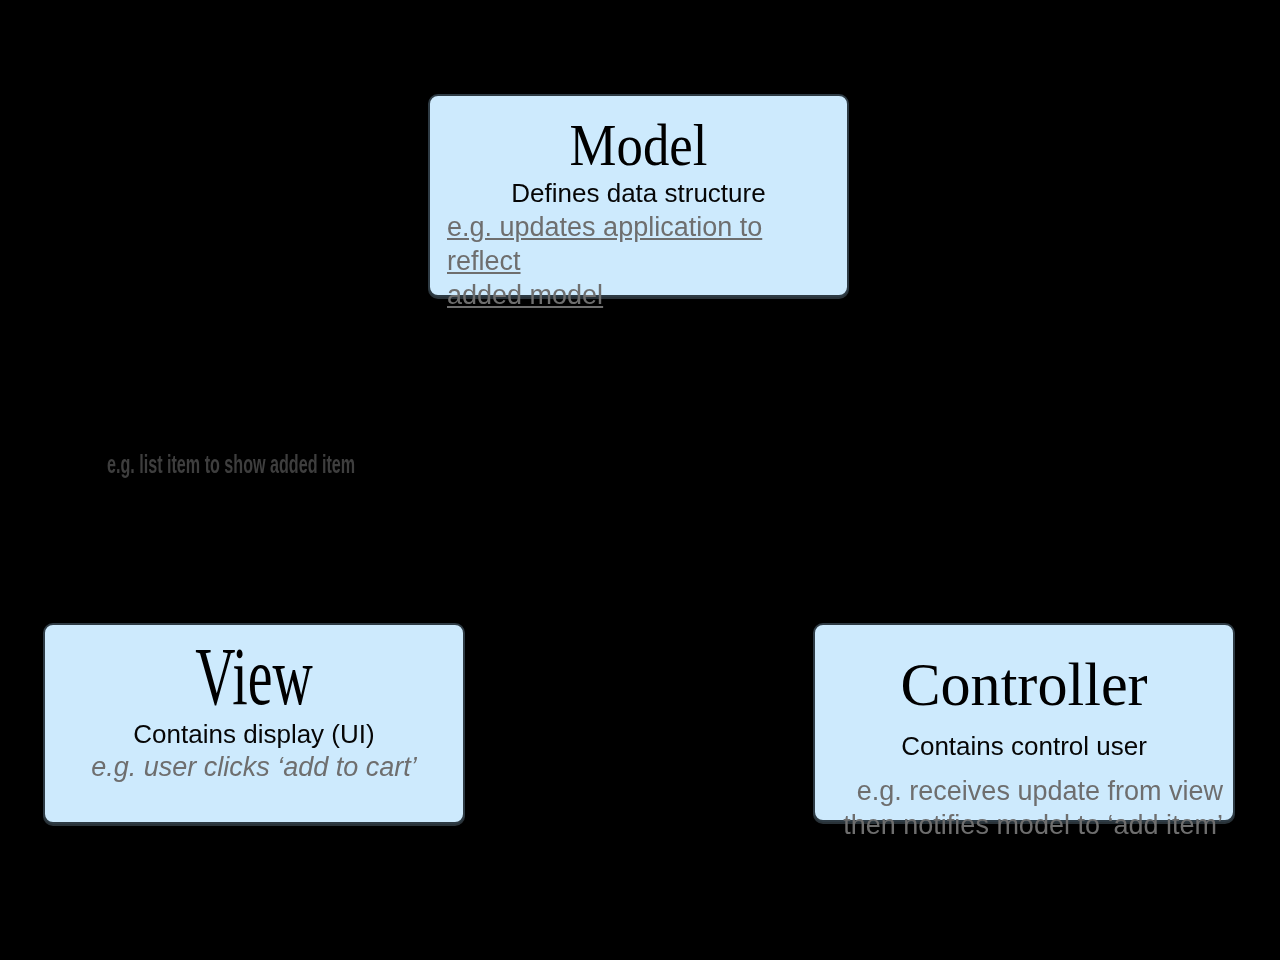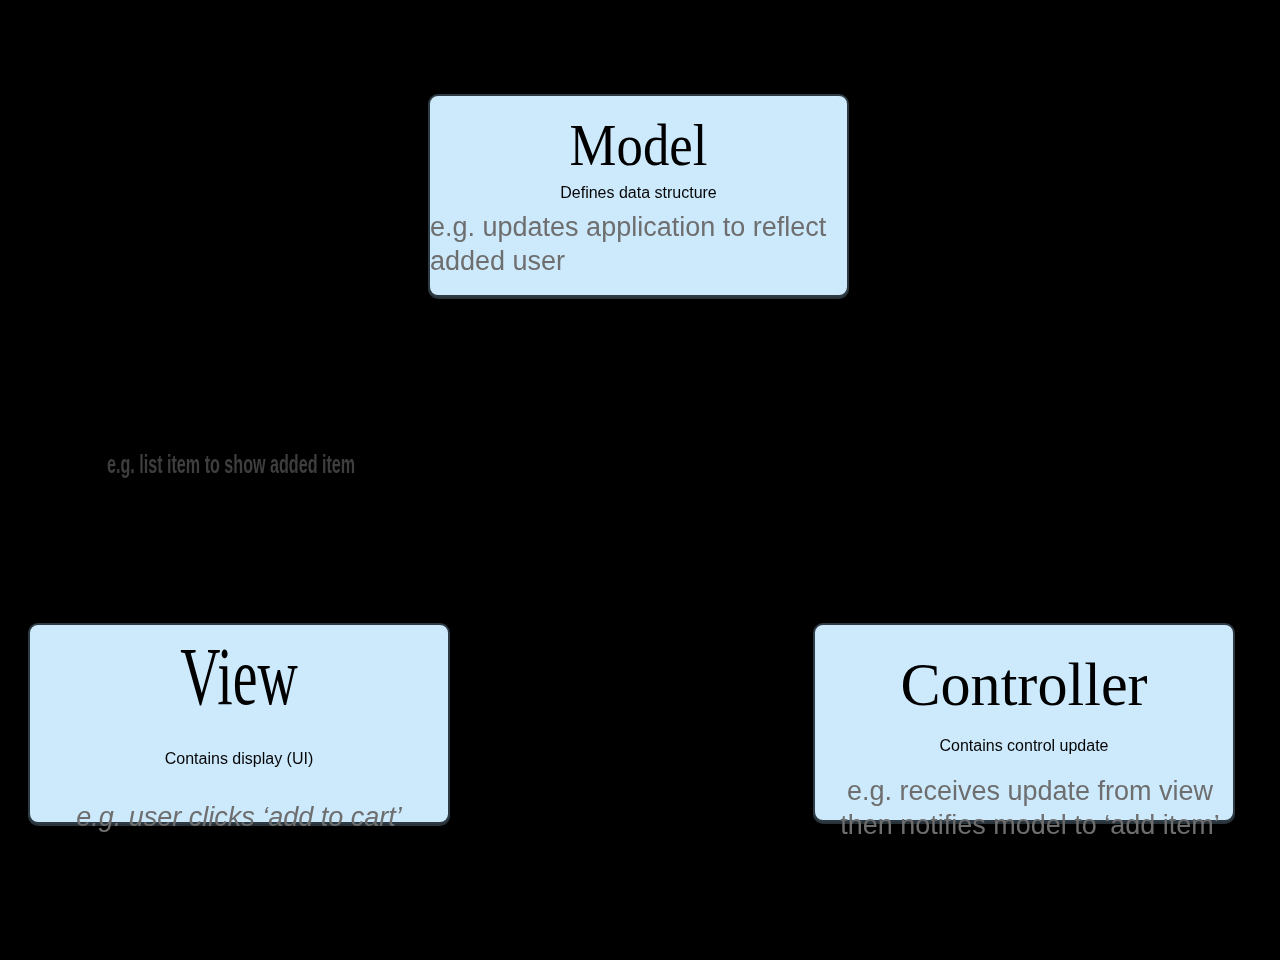--- a/index.html
+++ b/index.html
@@ -27,25 +27,24 @@
     align-items: stretch;
     text-align: center;
   }
   .box-model {
     left: 428px;
     top: 94px;
     width: 421px;
     height: 203px;
   }
   .box-view {
-    left: 28px;
+    left: 43px;
     top: 623px;
     width: 422px;
     height: 201px;
-    gap: 25px;
   }
   .box-controller {
     left: 813px;
     top: 623px;
     width: 422px;
     height: 199px;
     gap: 12px;
   }
   .box-title {
     font-family: "Liberation Serif", serif;
@@ -69,42 +68,44 @@
   }
   .box-controller .box-title {
     font-size: 62px;
     line-height: 66px;
     margin-top: 26px;
     transform: scaleX(0.97);
     transform-origin: 50% 50%;
   }
   .box-subtitle {
     color: #060606;
-    font-size: 16px;
+    font-size: 26px;
     line-height: 30px;
     margin-top: 2px;
     white-space: nowrap;
   }
   .box-note {
     color: #6e6e6e;
     font-size: 27px;
     line-height: 34px;
   }
   .box-model .box-note {
     text-align: left;
+    padding-left: 17px;
     padding-right: 10px;
     margin-top: 2px;
+    text-decoration: underline;
   }
   .box-view .box-note {
     text-align: center;
     margin-top: 1px;
     font-style: italic;
   }
   .box-controller .box-note {
-    text-align: center;
+    text-align: right;
     padding-left: 22px;
     padding-right: 10px;
     margin-top: 1px;
   }
   .floating-label {
     position: absolute;
     left: 107px;
     top: 449px;
     color: #3e3e3e;
     font-size: 26px;
@@ -117,35 +118,35 @@
 </head>
 <body>
 
 <div class="canvas">
 
   <div class="box box-model">
     <div class="box-title">Model</div>
     <div class="box-subtitle">Defines data structure</div>
     <div class="box-note">
       <div>e.g. updates application to reflect</div>
-      <div>added user</div>
+      <div>added model</div>
     </div>
   </div>
 
   <div class="box box-view">
     <div class="box-title">View</div>
     <div class="box-subtitle">Contains display (UI)</div>
     <div class="box-note">
       <div>e.g. user clicks ‘add to cart’</div>
     </div>
   </div>
 
   <div class="box box-controller">
     <div class="box-title">Controller</div>
-    <div class="box-subtitle">Contains control update</div>
+    <div class="box-subtitle">Contains control user</div>
     <div class="box-note">
       <div>e.g. receives update from view</div>
       <div>then notifies model to ‘add item’</div>
     </div>
   </div>
 
   <div class="floating-label">e.g. list item to show added item</div>
 
 </div>
 

